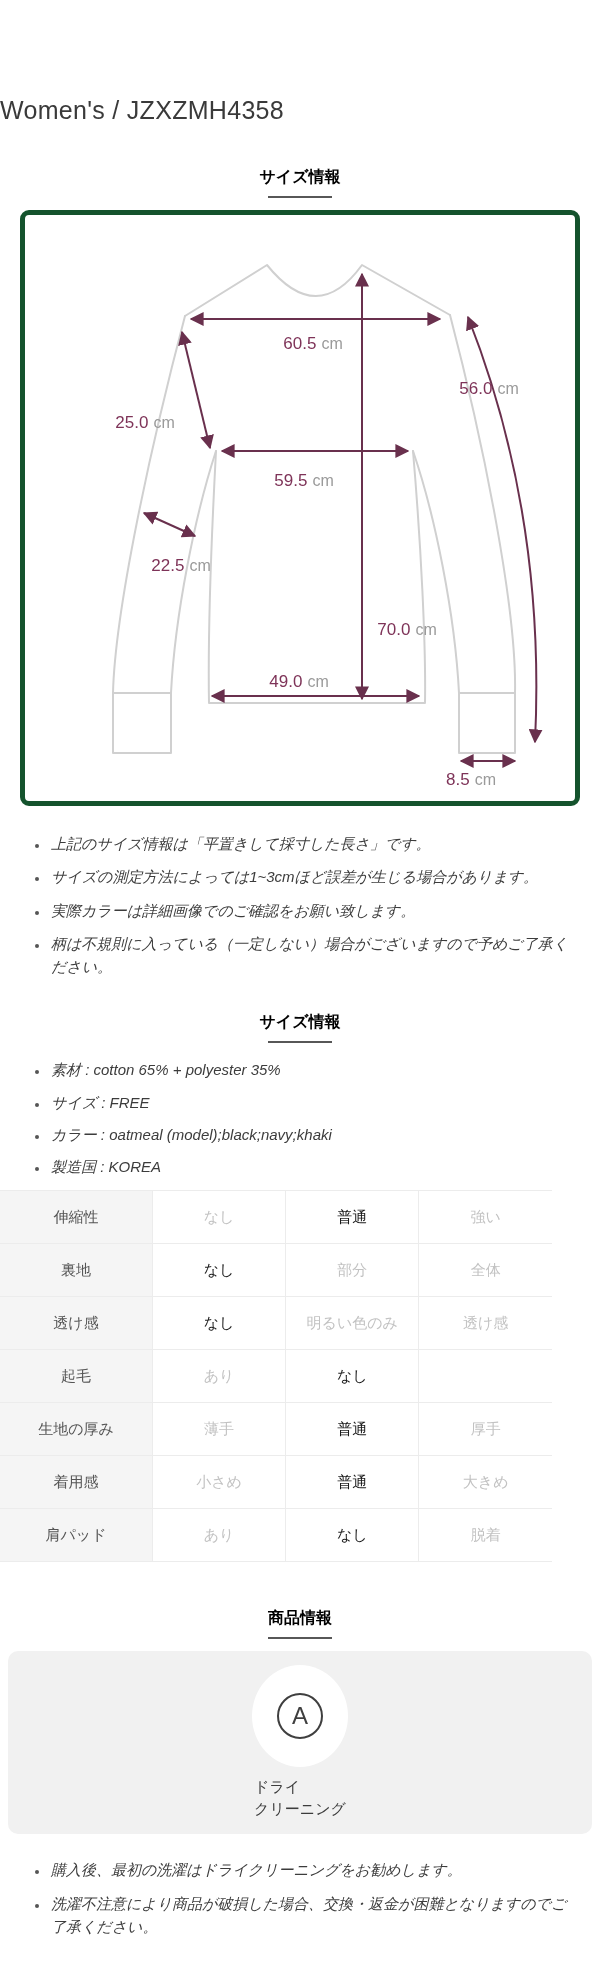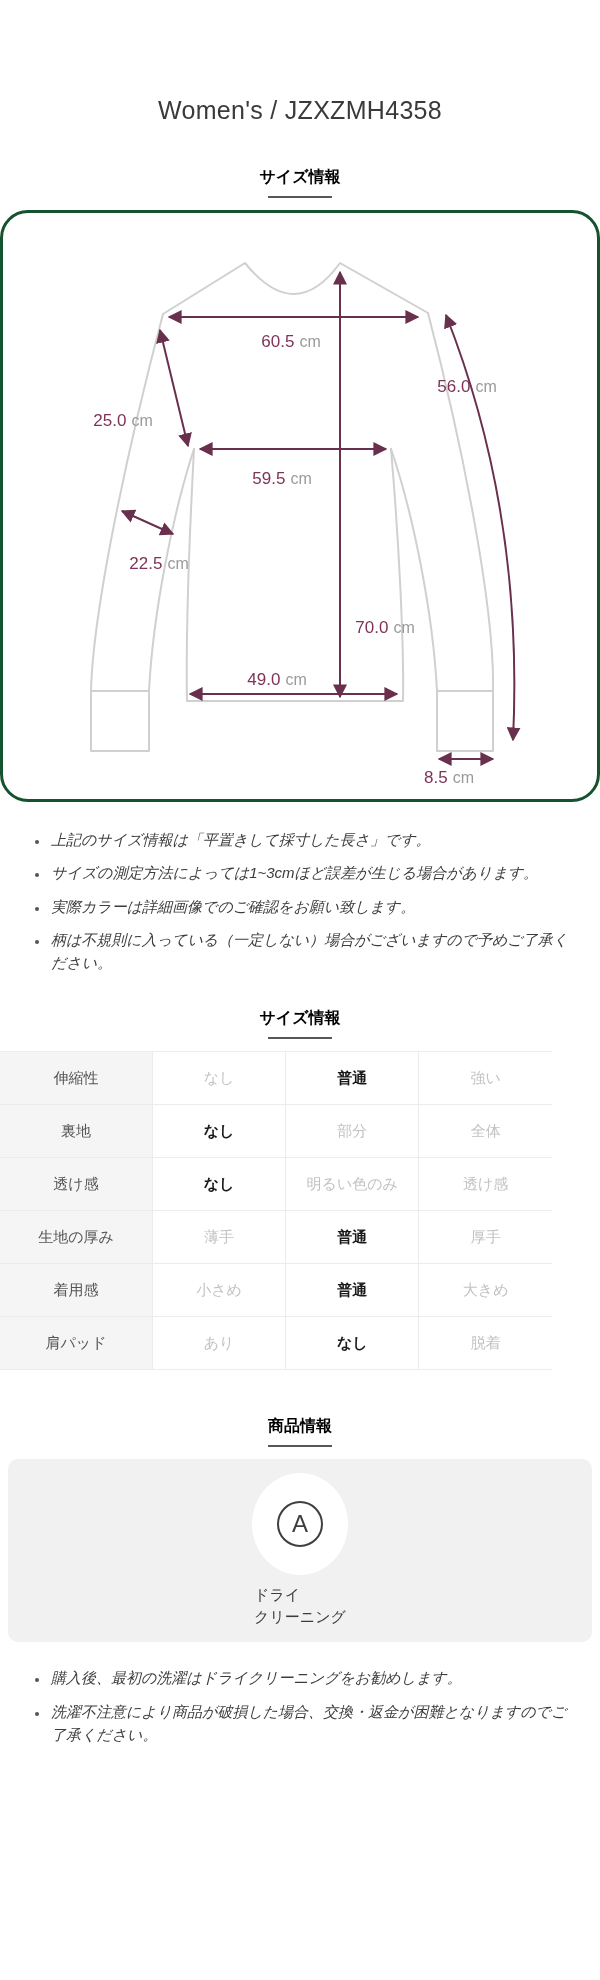--- a/index.html
+++ b/index.html
@@ -12,36 +12,36 @@
   html,body{margin:0;padding:0;background:#fff;}
   body{
     width:600px;min-height:1980px;
     font-family:"Liberation Sans","DejaVu Sans",sans-serif;
     color:var(--text);
   }
   .page{width:600px;overflow:hidden;}
 
   .page-title{
     margin:96px 0 0;
-    text-align:center;
+    text-align:left;
     font-size:25px;font-weight:400;color:#3a3a3a;
     letter-spacing:.3px;
   }
 
   .sec-head{text-align:center;}
   .sec-head.first{margin-top:42px;}
   .sec-head.second{margin-top:34px;}
   .sec-head.third{margin-top:46px;}
   .sec-title{font-size:16px;font-weight:700;color:#000000;}
   .sec-underline{width:64px;height:2px;background:#575757;margin:8px auto 0;}
 
   .diagram-card{
-    margin:12px 0 0;
-    border:3px solid #14532d;
-    border-radius:28px;
+    margin:12px 20px 0;
+    border:5px solid #14532d;
+    border-radius:9px;
     height:586px;
     overflow:hidden;
   }
   .diagram-card svg{display:block;}
   .shirt{fill:none;stroke:var(--outline);stroke-width:2;stroke-linejoin:round;stroke-linecap:round;}
   .dim{fill:none;stroke:var(--accent);stroke-width:2;}
   #ah path{fill:var(--accent);}
   .mnum{fill:var(--num);font-size:17px;}
   .munit{fill:var(--unit);font-size:16px;}
 
@@ -63,21 +63,21 @@
     border-collapse:collapse;table-layout:fixed;
   }
   table.attr-table td{
     height:50px;text-align:center;vertical-align:middle;
     font-size:15px;border:1px solid #ececec;
   }
   table.attr-table td.lbl{
     width:150px;background:#f5f5f5;color:#555;border-left:none;
   }
   table.attr-table td.opt{color:#c2c2c2;}
-  table.attr-table td.opt.sel{color:#1a1a1a;font-weight:700;}
+  table.attr-table td.opt.sel{color:#1a1a1a;font-weight:400;}
   table.attr-table td:last-child{border-right:none;}
 
   .care-box{
     margin:12px 8px 0;
     background:#f1f1f1;border-radius:10px;height:183px;
     display:flex;flex-direction:column;align-items:center;justify-content:center;
   }
   .care-ellipse{
     width:96px;height:102px;background:#fff;border-radius:50%;
     display:flex;align-items:center;justify-content:center;
@@ -166,40 +166,52 @@
       <li>サイズの測定方法によっては1~3cmほど誤差が生じる場合があります。</li>
       <li>実際カラーは詳細画像でのご確認をお願い致します。</li>
       <li>柄は不規則に入っている（一定しない）場合がございますので予めご了承ください。</li>
     </ul>
 
   <div class="sec-head second">
     <div class="sec-title">サイズ情報</div>
     <div class="sec-underline"></div>
   </div>
 
+  <ul class="notes details" id="detail-items">
+      <li>素材 : cotton 65% + polyester 35%</li>
+      <li>サイズ : FREE</li>
+      <li>カラー : oatmeal (model);black;navy;khaki</li>
+      <li>製造国 : KOREA</li>
+    </ul>
 
   <table class="attr-table">
     <tbody id="attr-body">
         <tr>
           <td class="lbl">伸縮性</td>
           <td class="opt">なし</td>
           <td class="opt sel">普通</td>
           <td class="opt">強い</td>
         </tr>
         <tr>
           <td class="lbl">裏地</td>
           <td class="opt sel">なし</td>
           <td class="opt">部分</td>
           <td class="opt">全体</td>
         </tr>
         <tr>
           <td class="lbl">透け感</td>
           <td class="opt sel">なし</td>
           <td class="opt">明るい色のみ</td>
           <td class="opt">透け感</td>
+        </tr>
+        <tr>
+          <td class="lbl">起毛</td>
+          <td class="opt">あり</td>
+          <td class="opt sel">なし</td>
+          <td class="opt"></td>
         </tr>
         <tr>
           <td class="lbl">生地の厚み</td>
           <td class="opt">薄手</td>
           <td class="opt sel">普通</td>
           <td class="opt">厚手</td>
         </tr>
         <tr>
           <td class="lbl">着用感</td>
           <td class="opt">小さめ</td>

